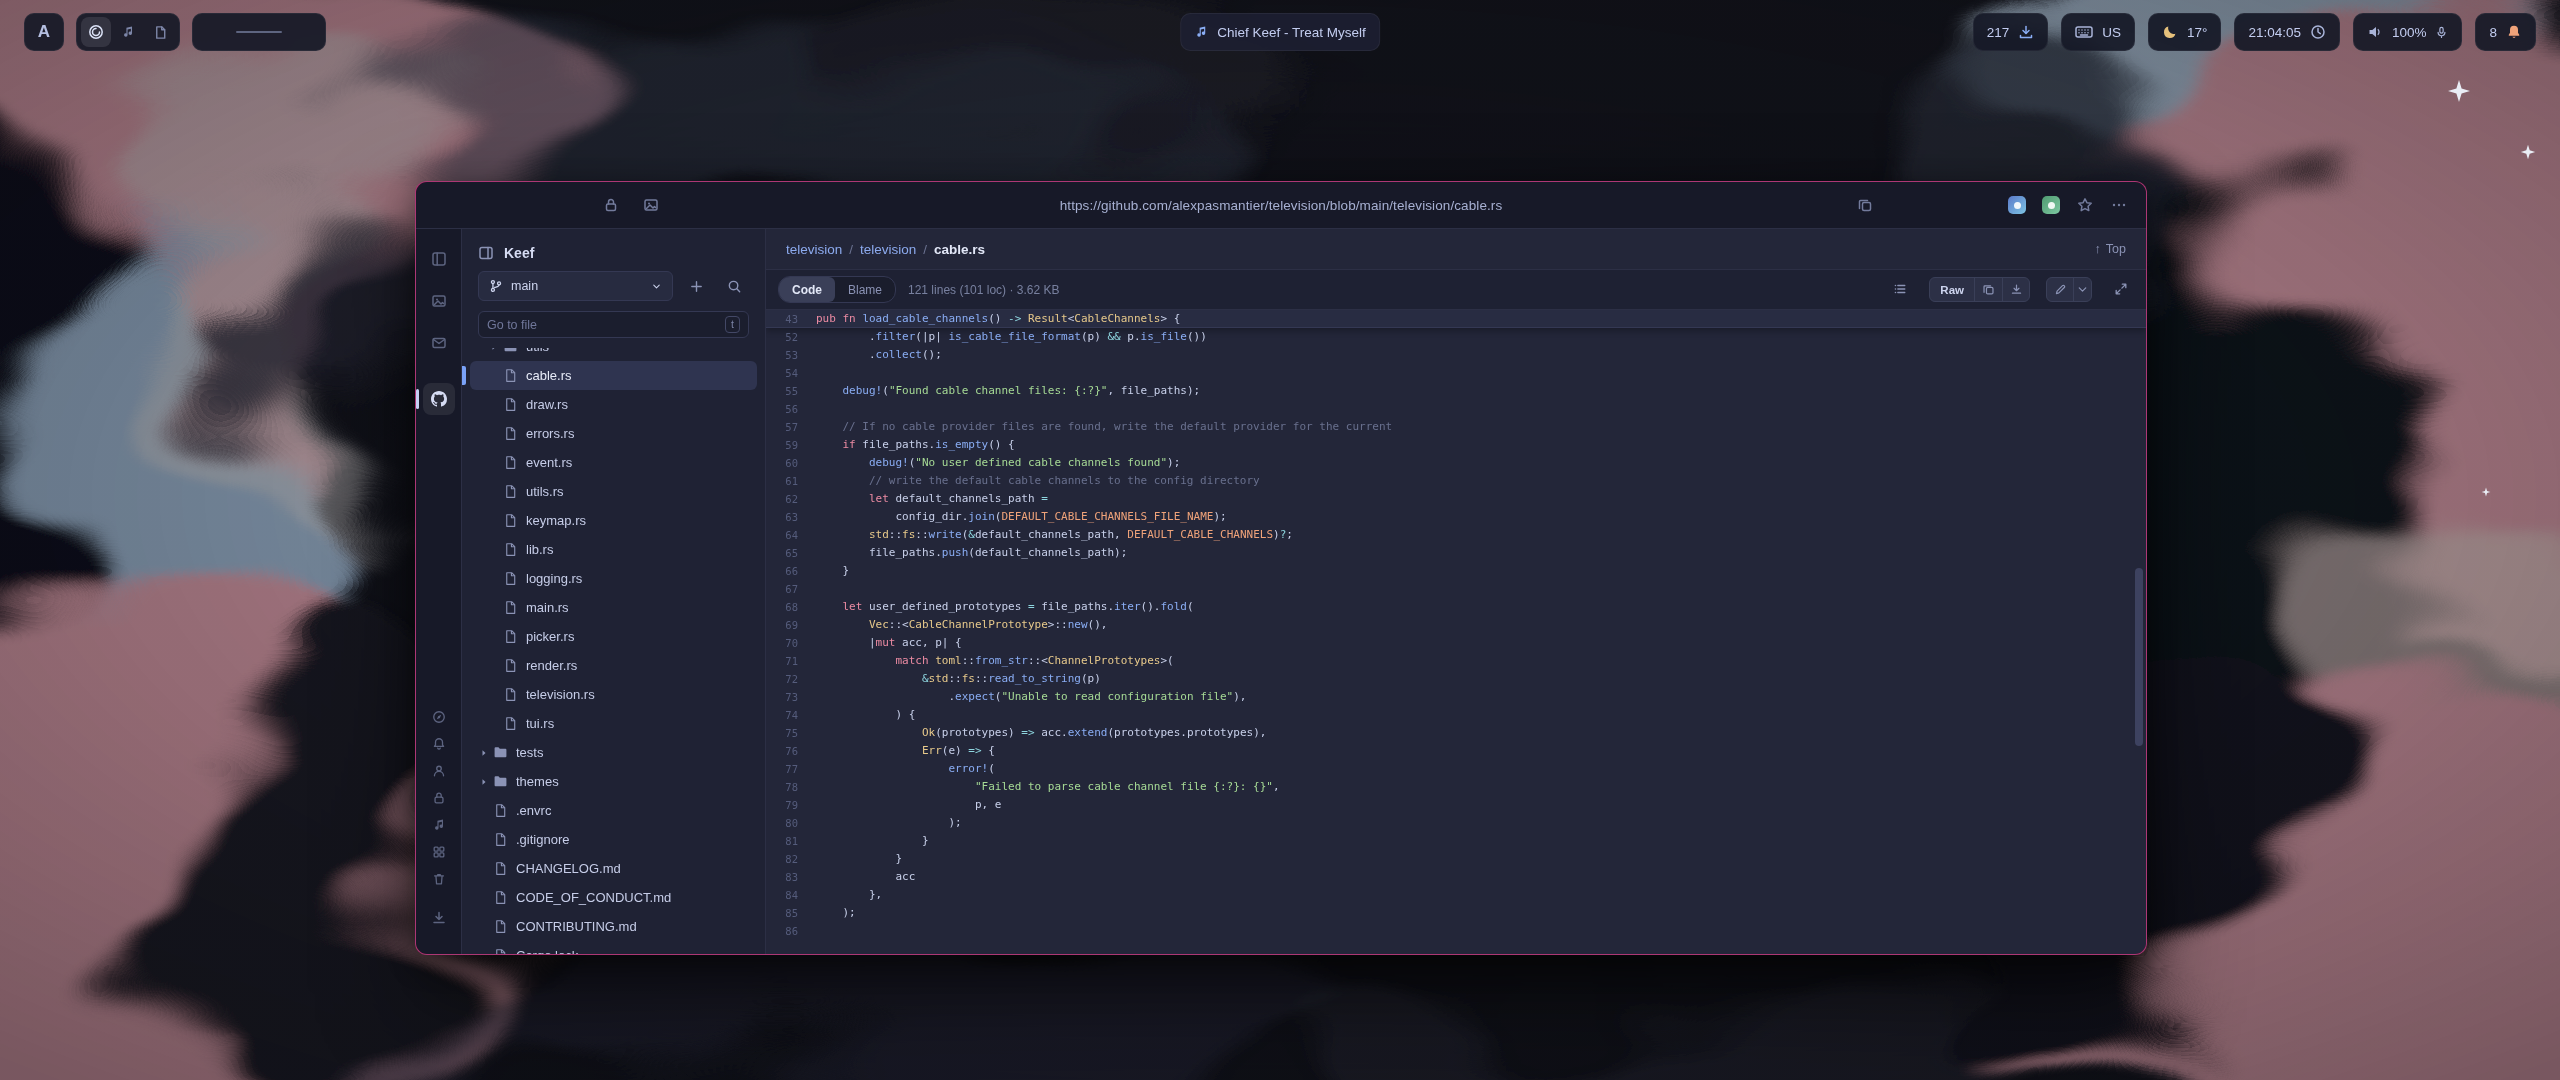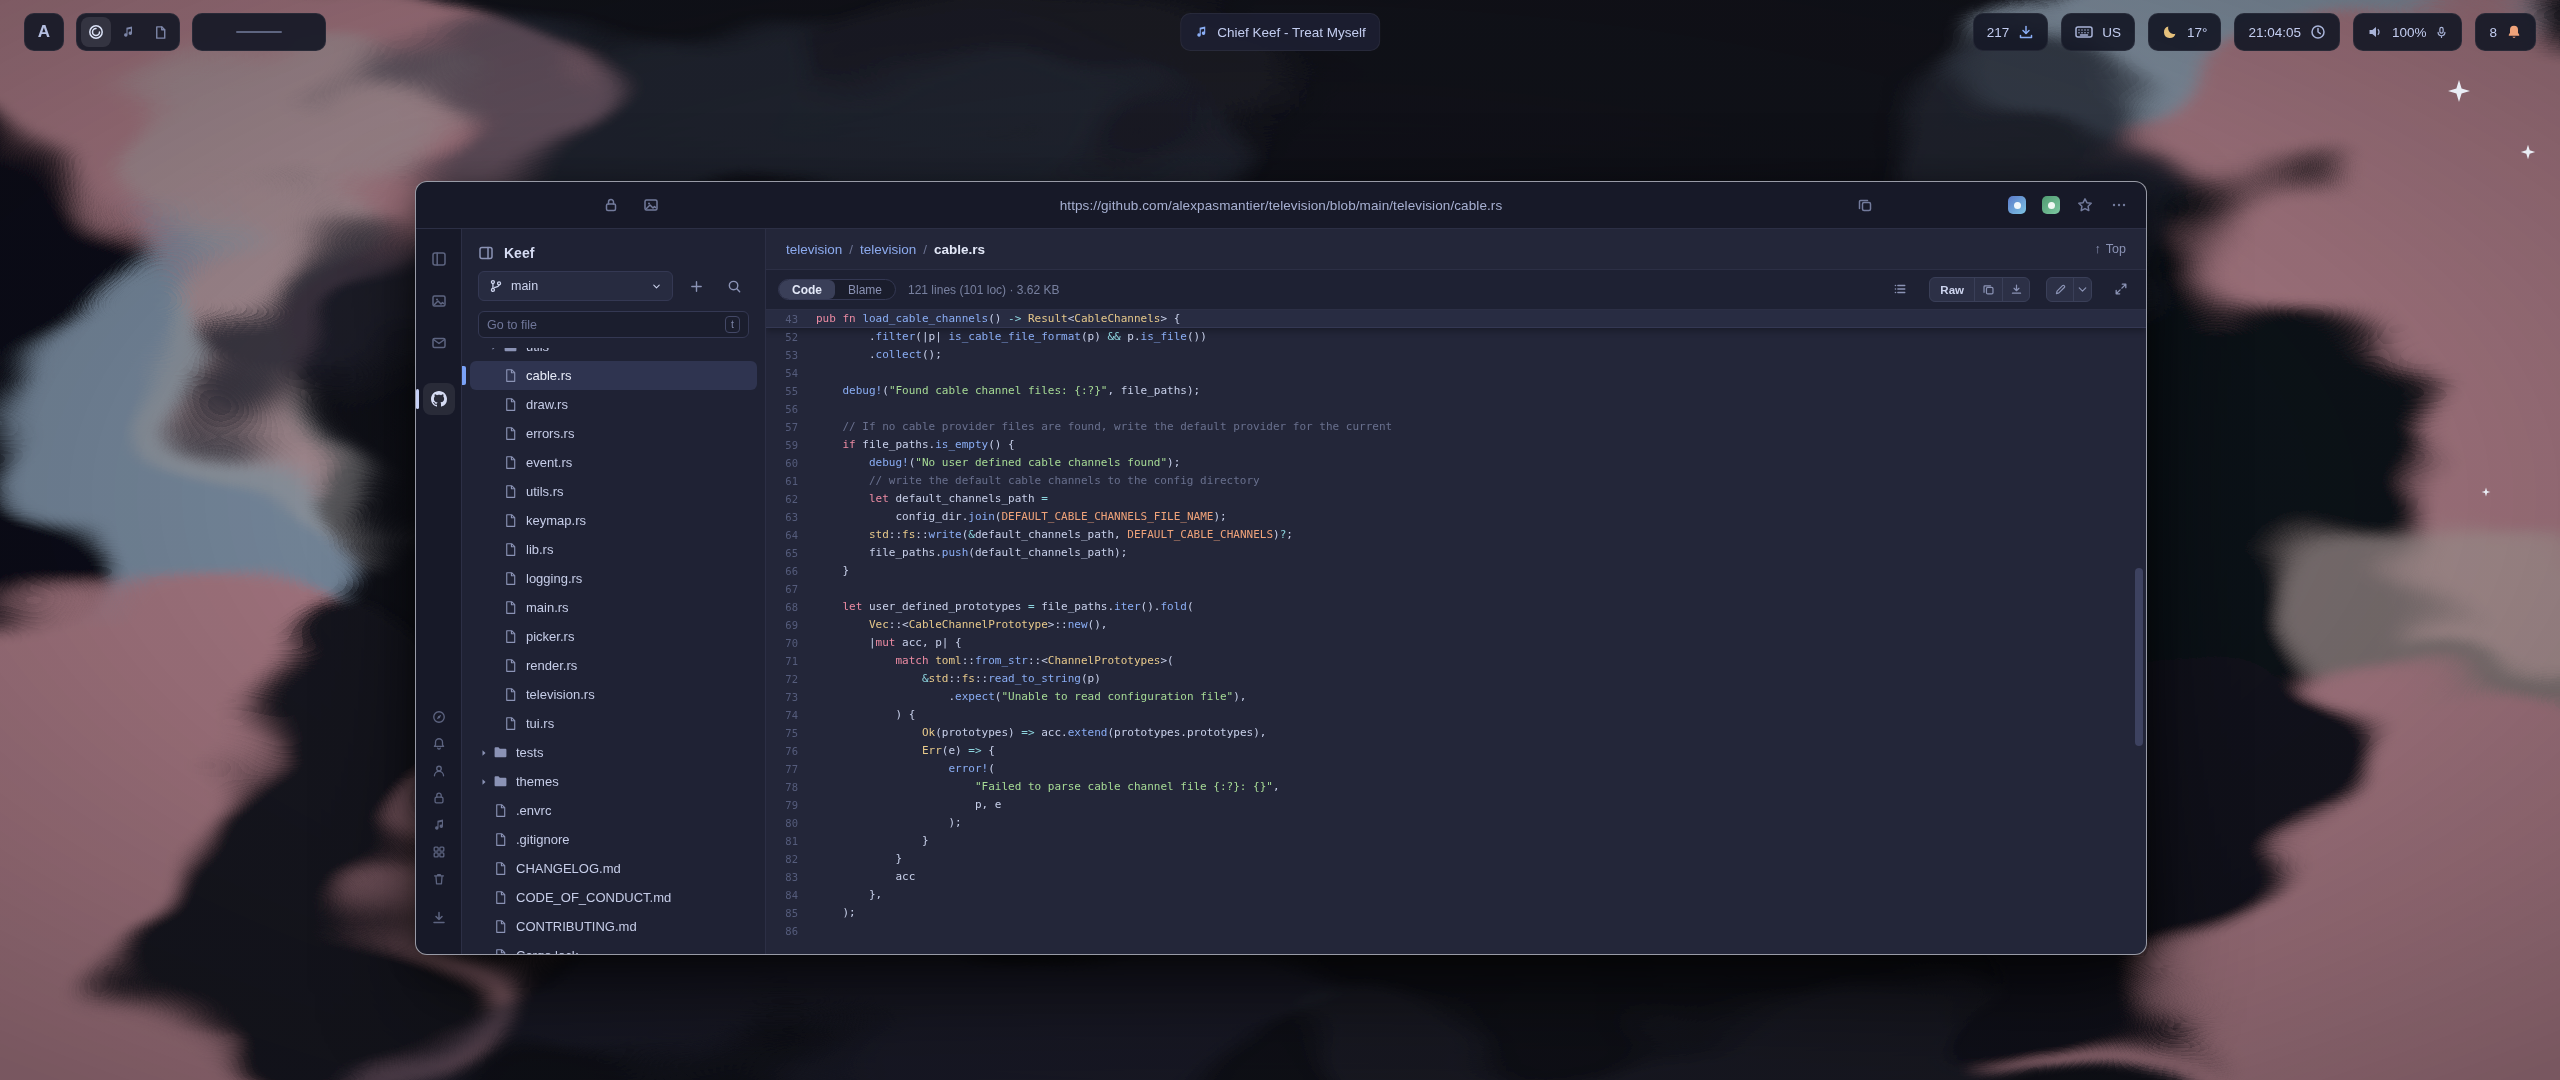--- a/index.html
+++ b/index.html
@@ -25,21 +25,21 @@
   .title-pill { width:134px; justify-content:center; }
   .title-line { width:46px; height:2px; background:#5e6580; border-radius:1px; }
   .media { position:absolute; left:50%; transform:translateX(-50%); background:rgba(28,31,48,0.95); }
   .media svg { color:#8aadf4; }
   .bar-right { margin-left:auto; display:flex; gap:13px; align-items:center; }
   .ticon { width:16px; height:16px; color:#a9b4d8; flex:0 0 auto; }
   .ticon.yellow { color:#e5c07b; } .ticon.orange { color:#f0a37a; } .ticon.blue { color:#8aadf4; }
 
   
   .window { position:absolute; left:415px; top:181px; width:1732px; height:774px; z-index:4;
-            background:#a3a3a3; border:1px solid rgba(130,138,180,0.28); border-radius:12px;
+            background:#be185d; border:1px solid rgba(130,138,180,0.28); border-radius:12px;
             overflow:hidden; display:flex; flex-direction:column;
             box-shadow:0 40px 90px rgba(0,0,0,0.60), 0 8px 28px rgba(0,0,0,0.45); }
   .chrome { flex:0 0 47px; background:#171928; border-bottom:1px solid #2c2f45;
             display:flex; align-items:center; position:relative; padding:0 14px; }
   .chrome-left { display:flex; gap:14px; margin-left:168px; }
   .cicon { width:26px; height:26px; display:flex; align-items:center; justify-content:center;
            color:#737b9c; border-radius:6px; }
   .cicon svg { width:16px; height:16px; }
   .urlbar { position:absolute; left:50%; transform:translateX(-50%); color:#a7b0d2;
             font-size:13.5px; letter-spacing:.1px; white-space:nowrap; }
@@ -104,21 +104,21 @@
   .breadcrumb-row { flex:0 0 40px; display:flex; align-items:center; padding:0 20px;
                     font-size:13.5px; color:#8b93b5; }
   .crumb-link { color:#8caaee; cursor:pointer; }
   .crumb-sep { margin:0 7px; color:#6a7190; }
   .crumb-file { color:#e2e7f7; font-weight:700; }
   .top-link { margin-left:auto; display:flex; align-items:center; gap:5px; font-size:12.5px;
               color:#8b93b5; cursor:pointer; }
 
   .code-toolbar { flex:0 0 41px; background:#1e2133; border-top:1px solid #2c2f45; border-bottom:1px solid #2c2f45;
                   display:flex; align-items:center; padding:0 12px; gap:12px; }
-  .seg { display:flex; border:1px solid #343853; border-radius:12px; overflow:hidden; height:21px; background:#1a1d2c; }
+  .seg { display:flex; border:1px solid #343853; border-radius:12px; overflow:hidden; height:27px; background:#1a1d2c; }
   .seg-btn { padding:0 13px; display:flex; align-items:center; font-size:12px; color:#8b93b5;
              border:none; background:transparent; cursor:pointer; }
   .seg-btn.active { background:#3a3f58; color:#e3e8f7; font-weight:700; border-radius:6px; }
   .meta { font-size:12px; color:#78809f;text-align:center; }
   .toolbar-right { margin-left:auto; display:flex; align-items:flex-start; gap:16px; }
   .tb-icon { width:26px; height:24px; display:flex; align-items:center; justify-content:center;
              color:#8b93b5; cursor:pointer; }
   .tb-icon svg { width:14px; height:14px; }
   .raw-group { display:flex; align-items:stretch; border:1px solid #3a3f58; border-radius:6px;
                overflow:hidden; height:25px; background:#2c3046; }

